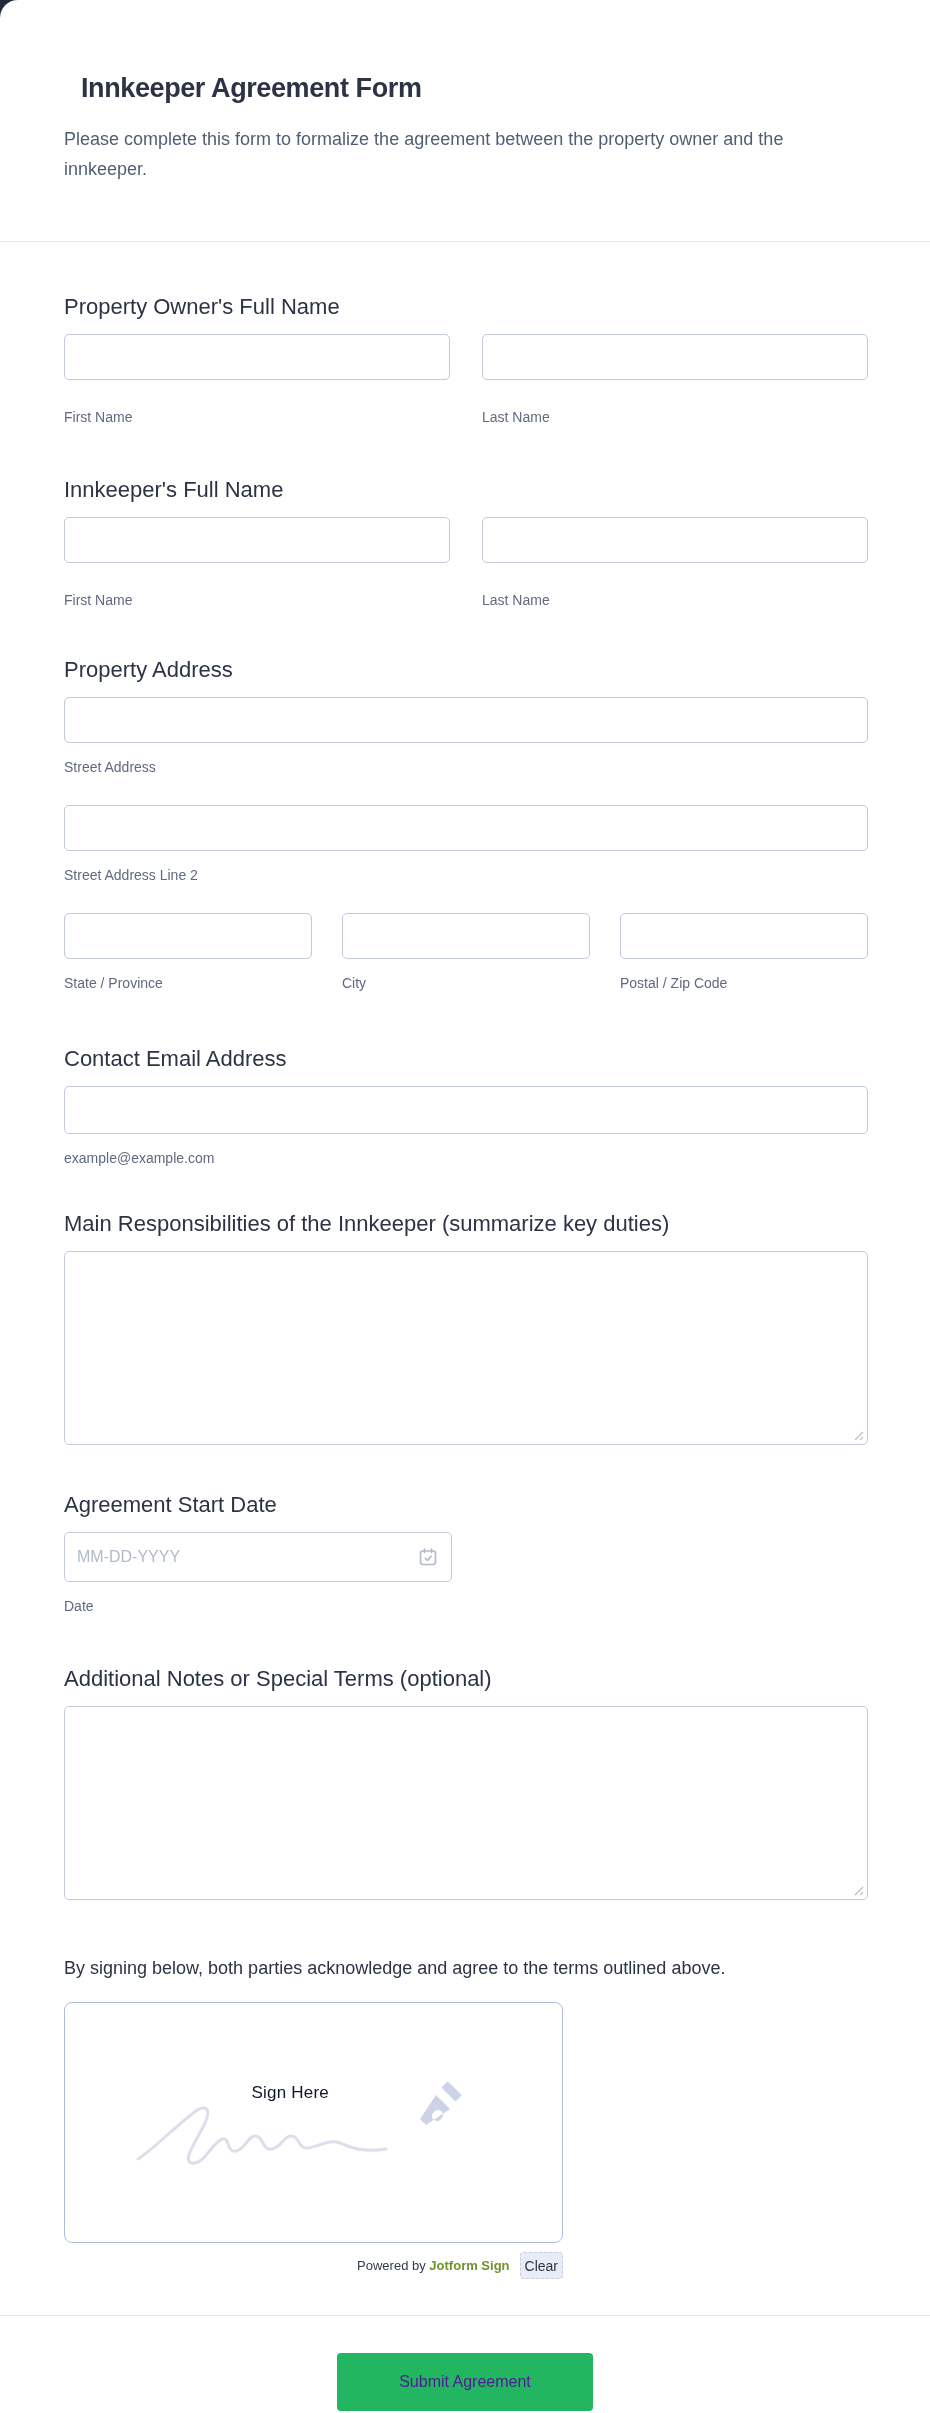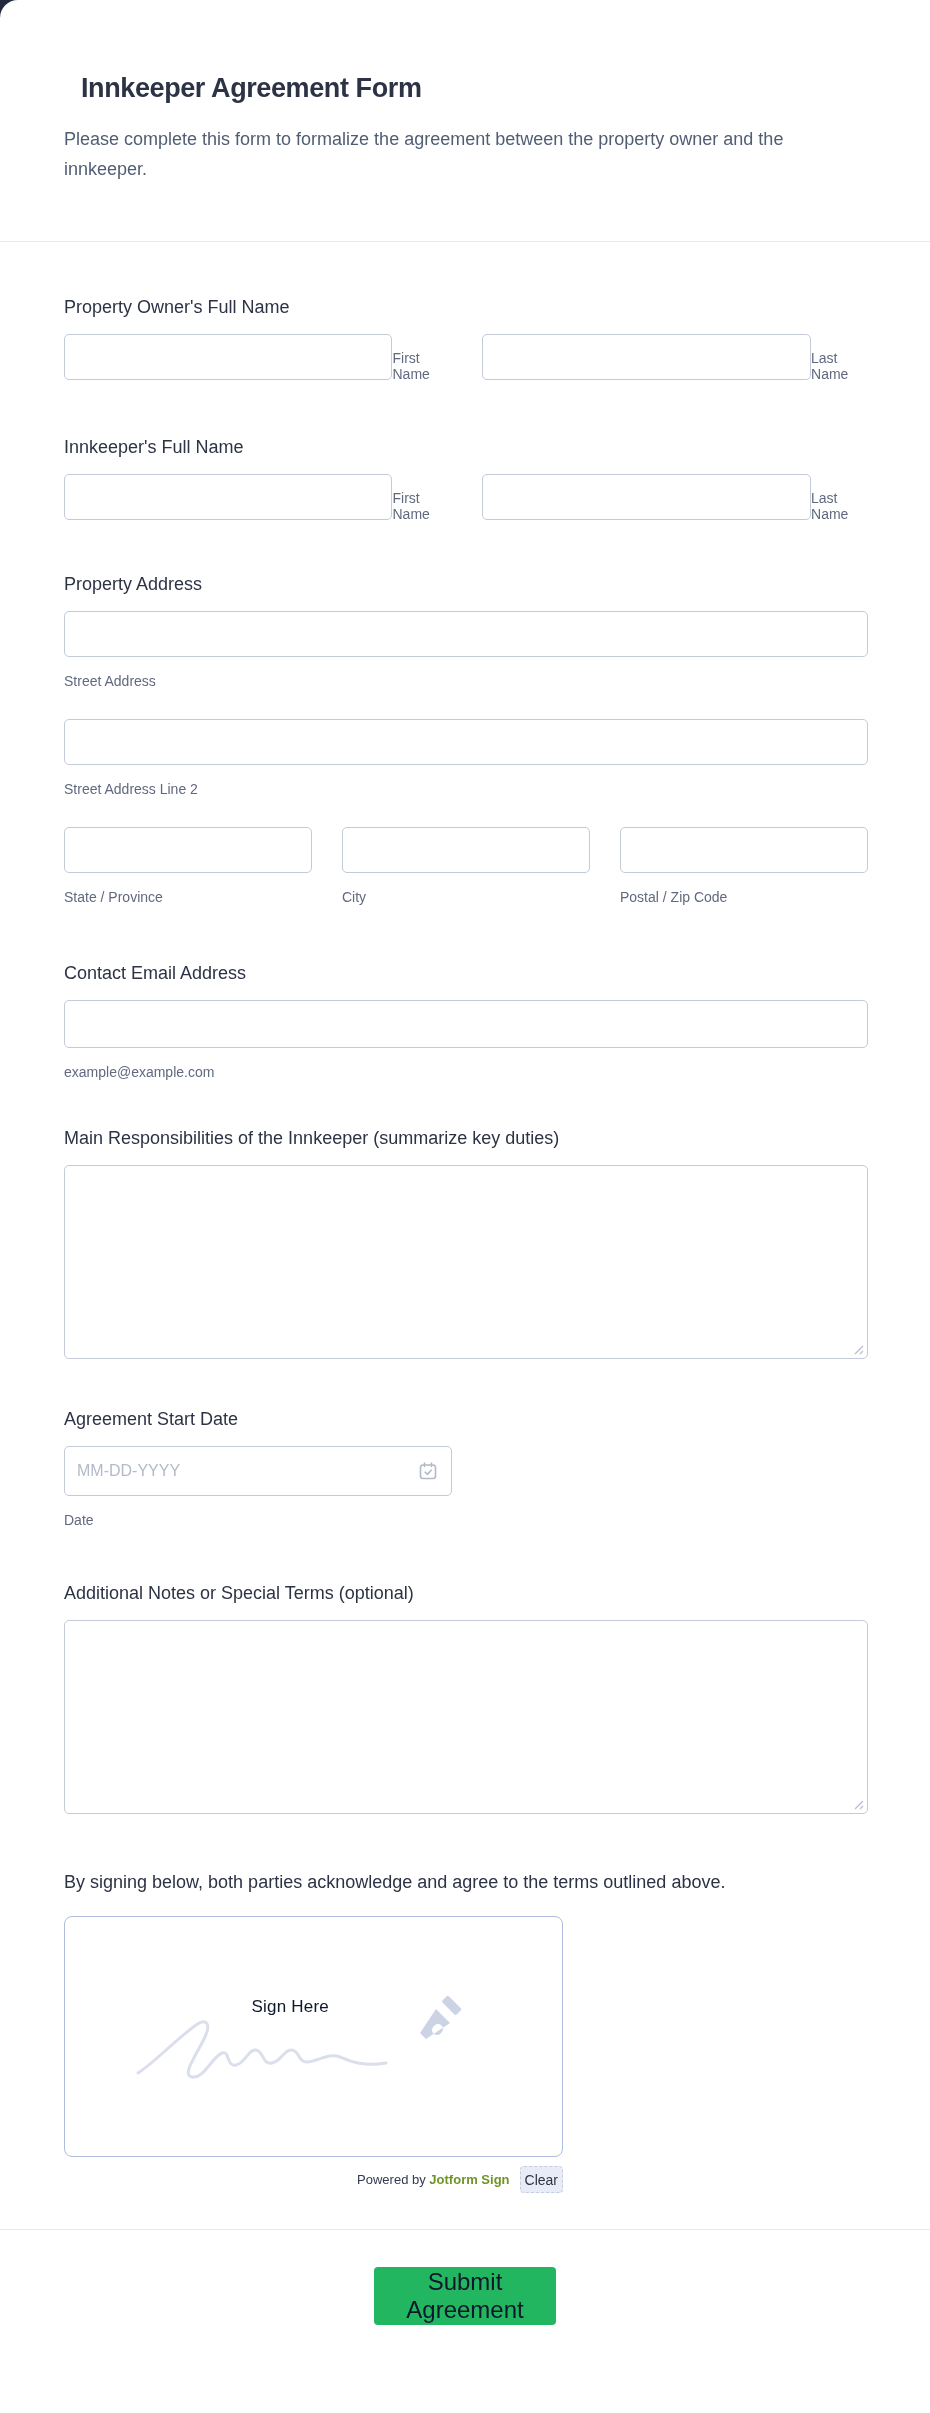--- a/index.html
+++ b/index.html
@@ -13,24 +13,24 @@
   .corner-artifact::after{content:'';position:absolute;inset:0;background:#fff;border-top-left-radius:18px;}
 
   .header{padding:52px 62px 0 64px;}
   .form-title{font-size:27px;line-height:38px;font-weight:700;letter-spacing:-0.4px;color:#2c3345;margin:17px;}
   .form-subtitle{margin-top:5px;font-size:18px;line-height:30px;color:#505e74;max-width:800px;}
   .divider{height:0;border-top:1px solid #e6e8f1;}
   .divider.top{margin-top:57px;}
 
   .content{padding:0 62px 0 64px;}
   .question{margin-top:54px;}
-  .q-label{font-size:18px;line-height:22px;font-weight:500;color:#2c3345;}
+  .q-label{font-size:22px;line-height:22px;font-weight:500;color:#2c3345;}
 
   .input-row{display:flex;gap:32px;margin-top:16px;}
-  .input-row .col{flex:1;display:flex;flex-direction:row;}
+  .input-row .col{flex:1;display:flex;flex-direction:column;gap:13px;}
   .row3{display:flex;gap:30px;margin-top:30px;}
   .row3 .col{flex:1;display:flex;flex-direction:column;}
 
   input.text{
     box-sizing:border-box;height:46px;width:100%;
     border:1px solid #c3cad8;border-radius:5px;background:#fff;
     font-family:inherit;font-size:16px;color:#2c3345;padding:0 12px;outline:none;
   }
   input.text.tall{height:48px;}
   .half{width:388px;}
@@ -66,22 +66,22 @@
   }
   .powered{font-size:13px;color:#303b4f;}
   .brand{font-weight:700;color:#6f9428;}
   .clear-btn{
     box-sizing:border-box;height:27px;padding:0 4px;font-family:inherit;font-size:14px;color:#2c3345;
     background:#e9ecf6;border:1px dashed #c6cce0;border-radius:4px;cursor:pointer;
   }
   .divider.bottom{margin-top:36px;}
   .submit-section{padding-top:37px;display:flex;justify-content:center;}
   .submit-btn{
-    width:182px;height:58px;background:#22b661;color:#0f172a;border:none;border-radius:4px;
-    font-family:inherit;font-size:24px;font-weight:500;cursor:pointer;
+    width:256px;height:58px;background:#22b661;color:#4c1d95;border:none;border-radius:4px;
+    font-family:inherit;font-size:16px;font-weight:500;cursor:pointer;
   }
 </style>
 </head>
 <body>
 
 <div class="corner-artifact"></div>
 
 <div class="header">
   <h1 class="form-title">Innkeeper Agreement Form</h1>
   <div class="form-subtitle">Please complete this form to formalize the agreement between the property owner and the innkeeper.</div>

